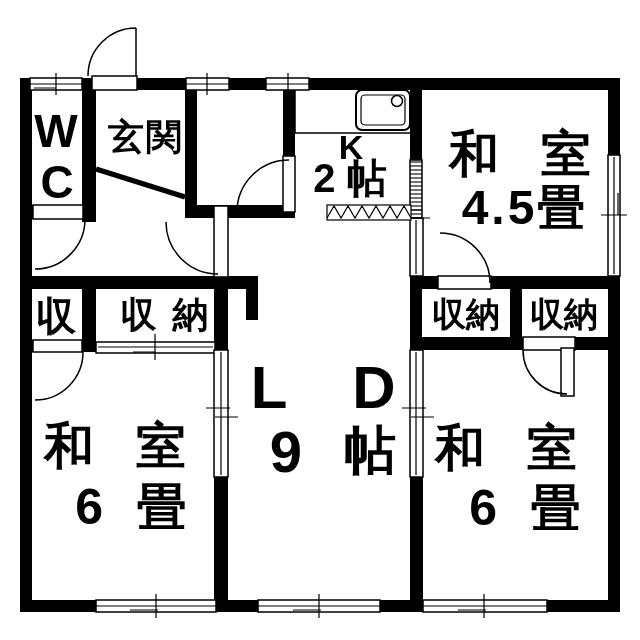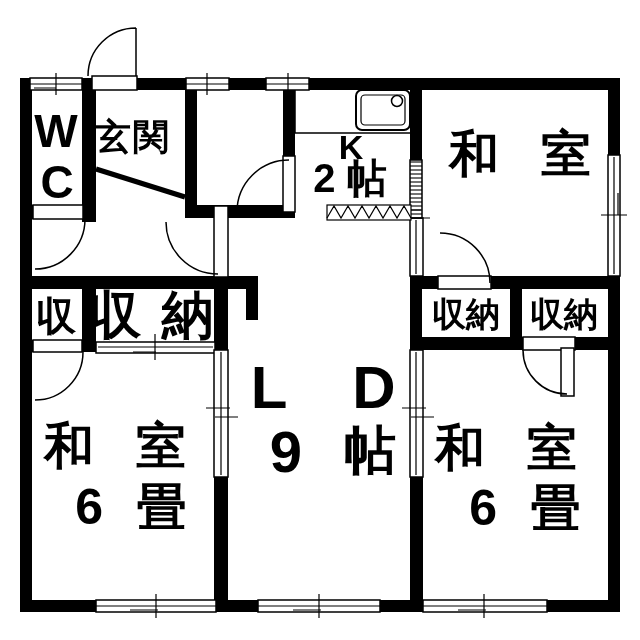--- a/index.html
+++ b/index.html
@@ -113,35 +113,36 @@
       </g>
       <g>
         <rect x="327" y="205" width="84" height="15" fill="#fff" stroke="#000" stroke-width="1.2"></rect>
         <path d="M327,218 L334,206 L341,218 L348,206 L355,218 L362,206 L369,218 L376,206 L383,218 L390,206 L397,218 L404,206 L411,218" fill="none" stroke="#000" stroke-width="1.2"></path>
       </g>
     </g>
   </svg>
 
   <div class="lbl" style="left:56px;top:131px;font-size:46px">W</div>
   <div class="lbl" style="left:57px;top:182px;font-size:46px">C</div>
-  <div class="lbl" style="left:133px;top:137px;font-size:36px;letter-spacing:2px">玄関</div>
+  <div class="lbl" style="left:146px;top:137px;font-size:36px;letter-spacing:2px">玄関</div>
   <div class="lbl" style="left:351px;top:147px;font-size:34px">K</div>
   <div class="lbl" style="left:350px;top:178px;font-size:40px">2 帖</div>
 
   <div class="lbl" style="left:527px;top:154px;font-size:50px;letter-spacing:14px">和 室</div>
+  <div class="lbl" style="left:525px;top:208px;font-size:48px;letter-spacing:3px">4.5畳</div>
 
   <div class="lbl" style="left:269px;top:388px;font-size:60px">L</div>
   <div class="lbl" style="left:374px;top:388px;font-size:60px">D</div>
   <div class="lbl" style="left:286px;top:452px;font-size:58px">9</div>
   <div class="lbl" style="left:370px;top:450px;font-size:52px">帖</div>
 
   <div class="lbl" style="left:122px;top:446px;font-size:50px;letter-spacing:14px">和 室</div>
   <div class="lbl" style="left:136px;top:507px;font-size:50px;letter-spacing:10px">6 畳</div>
 
   <div class="lbl" style="left:513px;top:448px;font-size:50px;letter-spacing:14px">和 室</div>
   <div class="lbl" style="left:530px;top:508px;font-size:50px;letter-spacing:10px">6 畳</div>
 
   <div class="lbl" style="left:56px;top:316px;font-size:40px">収</div>
-  <div class="lbl" style="left:153px;top:315px;font-size:52px;letter-spacing:3px">収 納</div>
+  <div class="lbl" style="left:166px;top:315px;font-size:36px;letter-spacing:3px">収 納</div>
   <div class="lbl" style="left:466px;top:314px;font-size:34px">収納</div>
   <div class="lbl" style="left:564px;top:314px;font-size:34px">収納</div>
 
 </div>
 
 </body></html>

